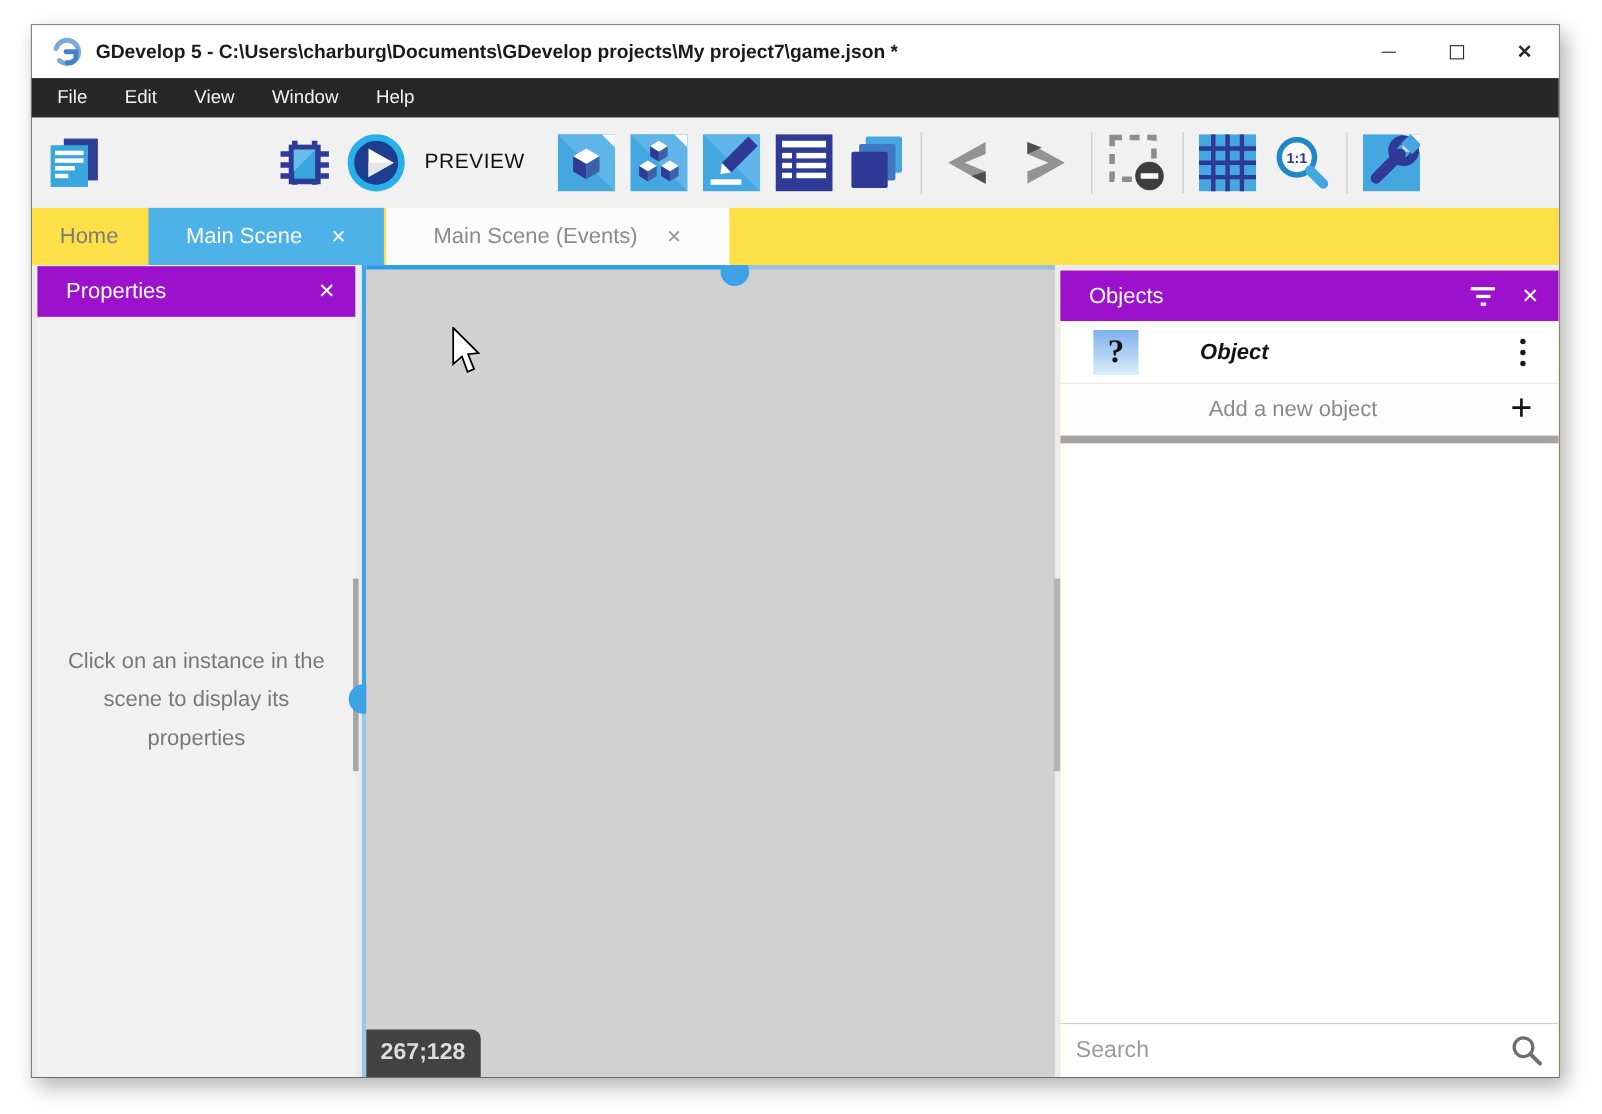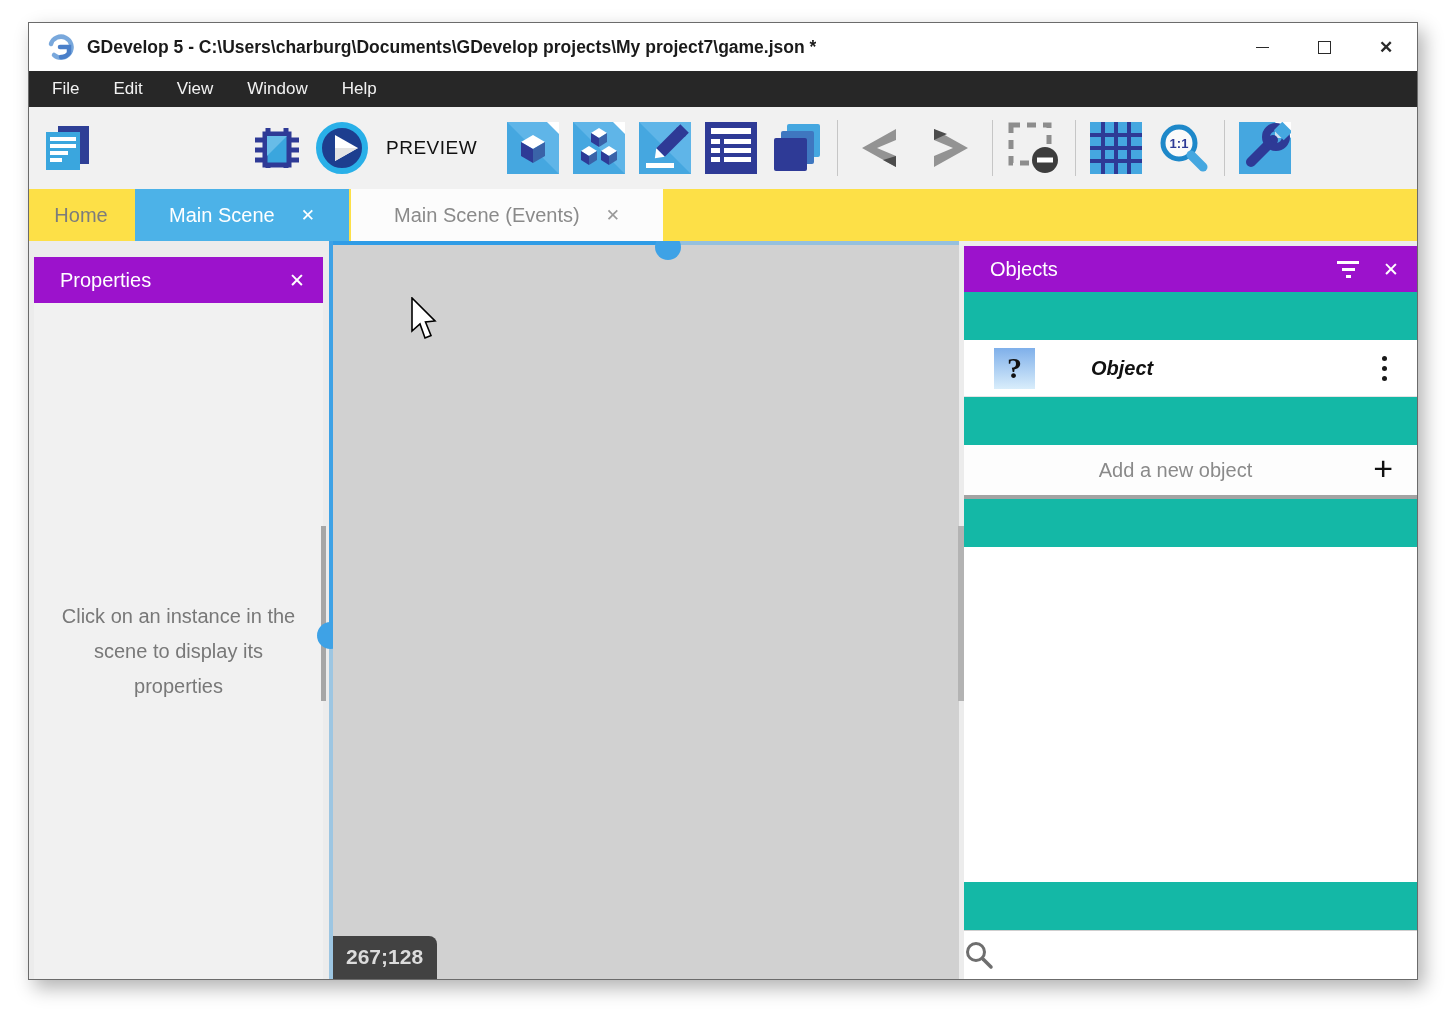--- a/index.html
+++ b/index.html
@@ -46,51 +46,51 @@
   .tab-events .tab-close { color:#9a9a9a; }
 
   
   .content { position:relative; flex:1; background:#ececec; overflow:hidden; }
 
   .panel-header { height:46px; background:#9c12cc; display:flex; align-items:center; flex:none; }
   .panel-title { color:#ffffff; font-size:20px; margin-left:26px; }
   .panel-x { color:#ffffff; font-size:19px; margin-left:auto; margin-right:18px; }
 
   
-  .panel-properties { position:absolute; left:5px; top:16px; width:289px; bottom:0; display:flex; flex-direction:column; background:#f1f1f1; }
+  .panel-properties { position:absolute; left:5px; top:1px; width:289px; bottom:0; display:flex; flex-direction:column; background:#f1f1f1; }
   .props-body { flex:1; padding-top:296px; }
   .props-msg { width:256px; margin:0 auto; text-align:center; font-size:20px; line-height:35px; color:#787878; }
   .props-scrollbar { position:absolute; left:292px; top:285px; width:5px; height:175px; background:#a6a6a6; }
 
   
   .vline-top    { position:absolute; left:300px; top:0; width:4px; height:396px; background:#3ea2e6; }
   .vline-bottom { position:absolute; left:300px; top:396px; width:4px; bottom:0; background:#9dc6e2; }
   .vdot  { position:absolute; left:288px; top:381px; width:27px; height:27px; border-radius:50%; background:#3ea2e6; }
 
   
   .canvas { position:absolute; left:304px; top:0; width:626px; bottom:0; background:#d1d1d1; }
   .hline-left  { position:absolute; left:0; top:0; width:335px; height:4px; background:#2f9ce6; }
   .hline-right { position:absolute; left:335px; right:0; top:0; height:4px; background:#95c0de; }
   .hdot { position:absolute; left:322px; top:-7px; width:26px; height:26px; border-radius:50%; background:#3ea2e6; }
   .cursor { position:absolute; left:76px; top:56px; }
   .coord-badge { position:absolute; left:0; bottom:0; background:#424242; color:#dcdcdc; font-size:21px; font-weight:700; padding:9px 14px 10px 13px; border-top-right-radius:8px; }
   .canvas-scrollbar { position:absolute; left:929px; top:285px; width:7px; height:175px; background:#b3b3b3; }
 
   
-  .panel-objects { position:absolute; left:935px; right:0; top:5px; bottom:0; display:flex; flex-direction:column; background:#14b8a6;gap:48px; }
+  .panel-objects { position:absolute; left:935px; right:0; top:5px; bottom:0; display:flex; flex-direction:column; background:#fde047; }
   .filter-icon { margin-left:auto; margin-right:0; width:26px; display:flex; flex-direction:column; align-items:center; gap:4px; }
   .filter-icon span { display:block; height:3px; background:#fff; }
   .fb1 { width:22px; } .fb2 { width:13px; } .fb3 { width:5px; }
   .panel-objects .panel-x { margin-left:22px; }
   .object-row { height:57px; display:flex; align-items:center; border-bottom:1px solid #e4e4e4; background:#ffffff; }
   .object-tile { width:41px; height:41px; margin-left:30px; flex:none; background:linear-gradient(#7fb0ea, #d9edfb); display:flex; align-items:center; justify-content:center; font-family:"Liberation Serif", serif; font-weight:bold; font-size:30px; color:#111; }
   .object-label { margin-left:56px; font-size:20px; font-weight:bold; font-style:italic; color:#111; }
   .kebab { margin-left:auto; margin-right:30px; display:flex; flex-direction:column; gap:5px; }
   .kebab i { width:5px; height:5px; border-radius:50%; background:#1a1a1a; display:block; }
-  .add-row { height:54px; display:flex; align-items:center; justify-content:center; position:relative; border-bottom:4px solid #a3a3a3; background:#fdfdfd; }
+  .add-row { height:54px; display:flex; align-items:center; justify-content:center; position:relative; border-bottom:7px solid #a3a3a3; background:#fdfdfd; }
   .add-label { font-size:20px; color:#8a8a8a; margin-right:30px; }
   .add-plus { position:absolute; right:24px; top:50%; transform:translateY(-54%); font-size:34px; font-weight:300; color:#111; }
   .objects-filler { flex:1; background:#ffffff; }
   .search-row { height:49px; flex:none; background:#ffffff; border-top:1px solid #cfcfcf; display:flex; align-items:center; }
   .search-input { border:none; outline:none; flex:1; font-size:21px; color:#333; padding-left:14px; font-family:"Liberation Sans", sans-serif; background:transparent; }
   .search-input::placeholder { color:#9b9b9b; }
   .search-icon { margin-right:14px; flex:none; }
 </style>
 </head>
 <body>
@@ -362,20 +362,21 @@
       </div>
 
       <div class="add-row">
         <span class="add-label">Add a new object</span>
         <span class="add-plus">+</span>
       </div>
 
       <div class="objects-filler"></div>
 
       <div class="search-row">
+        <input class="search-input" type="text" placeholder="Search" style="">
         <svg class="search-icon" width="30" height="30" viewBox="0 0 30 30">
           <circle cx="12" cy="12" r="8.5" fill="none" stroke="#6e6e6e" stroke-width="3"></circle>
           <line x1="19" y1="19" x2="27" y2="27" stroke="#6e6e6e" stroke-width="3.5" stroke-linecap="round"></line>
         </svg>
       </div>
     </div>
 
   </div>
 </div>
 

